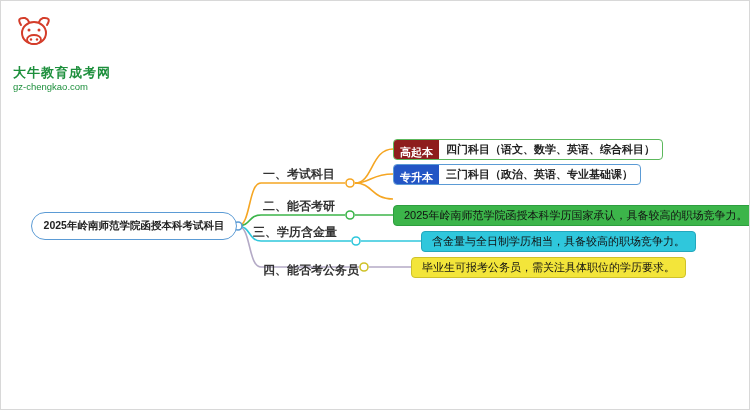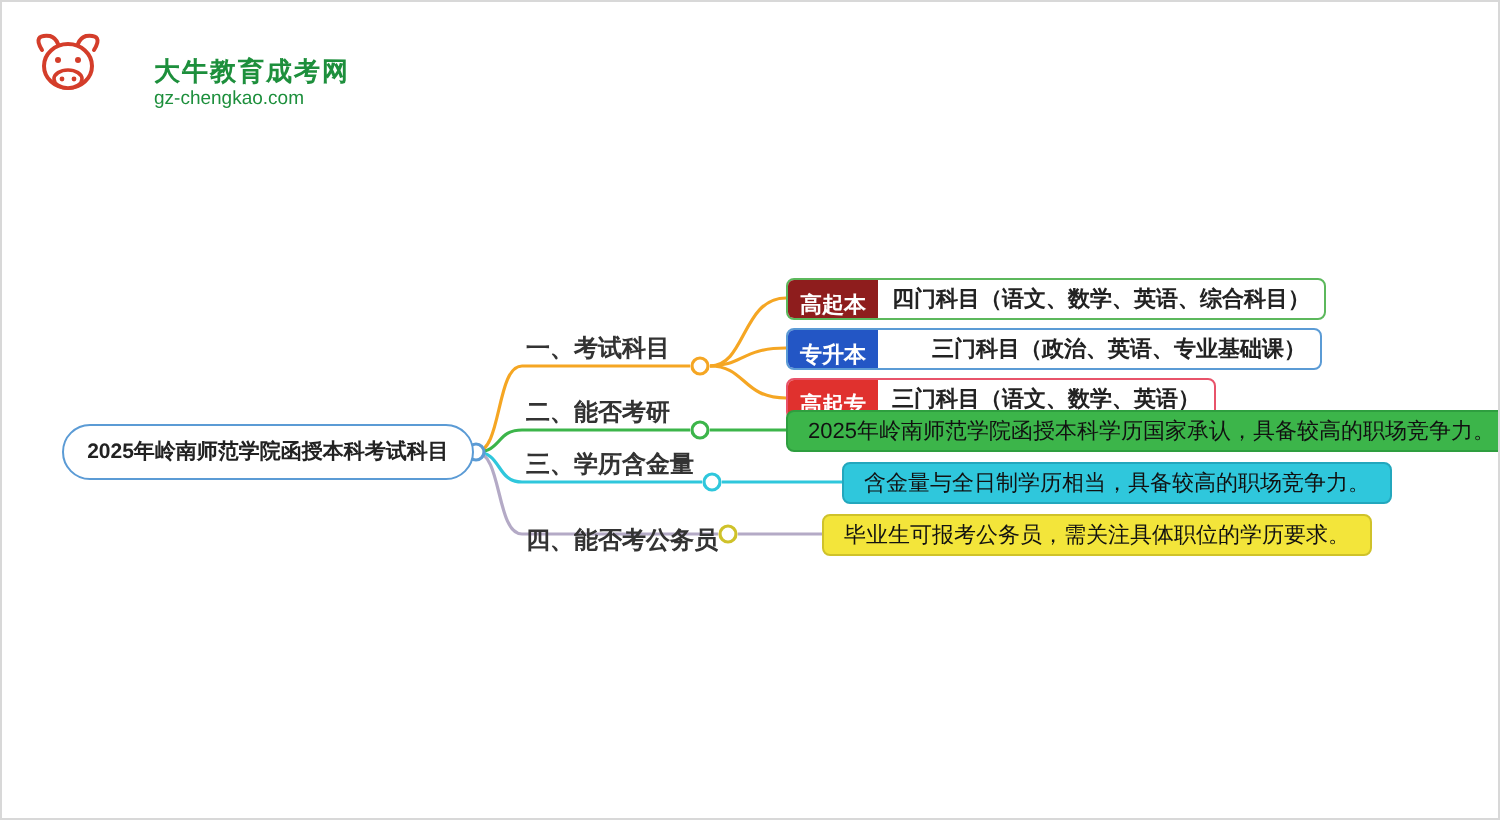--- a/index.html
+++ b/index.html
@@ -1,35 +1,35 @@
 <!DOCTYPE html>
 <html><head>
 <meta charset="utf-8">
 <style>
   html,body{margin:0;padding:0;background:#fff;}
   body{font-family:"Liberation Sans","DejaVu Sans",sans-serif;}
   #stage{position:relative;width:748px;height:408px;border:1px solid #d8d8d8;background:#fff;overflow:hidden;}
   #wires{position:absolute;left:0;top:0;width:750px;height:410px;}
 
   
-  .logo{position:absolute;left:12px;top:12px;display:flex;align-items:flex-end;gap:22px;}
+  .logo{position:absolute;left:12px;top:12px;display:flex;align-items:flex-start;gap:10px;flex-direction:column;}
   .logo-text{display:flex;flex-direction:column;line-height:1.25;}
   .logo-title{font-size:13px;font-weight:bold;color:#1d8f3c;letter-spacing:1px;}
   .logo-sub{font-size:9.5px;color:#1d8f3c;}
 
   
   .root-node{position:absolute;left:30px;top:211px;box-sizing:border-box;width:206px;height:28px;
     border:1.5px solid #5b9bd5;border-radius:14px;background:#fff;display:flex;align-items:center;
     justify-content:center;font-size:10.5px;font-weight:600;color:#222;white-space:nowrap;}
 
   
   .branch-label{position:absolute;font-size:12px;font-weight:600;color:#333;white-space:nowrap;}
   .bl-1{left:262px;top:165px;}
   .bl-2{left:262px;top:197px;}
-  .bl-3{left:262px;top:223px;}
+  .bl-3{left:252px;top:223px;}
   .bl-4{left:262px;top:261px;}
 
   
   .sub-row{position:absolute;left:392px;box-sizing:border-box;height:21px;display:inline-flex;
     align-items:stretch;border:1.5px solid #888;border-radius:4px;background:#fff;overflow:hidden;white-space:nowrap;}
   .sub-row .chip{display:flex;align-items:center;padding:12px 6px;color:#fff;font-size:11px;font-weight:600;}
   .sub-row .txt{display:flex;align-items:center;padding:0 7px;font-size:11px;color:#222;font-weight:bold;}
   .row-1{top:138px;}
   .row-2{top:163px;}
   .row-3{top:188px;}
@@ -91,26 +91,22 @@
 
   <div class="branch-label bl-1">一、考试科目</div>
   <div class="branch-label bl-2">二、能否考研</div>
   <div class="branch-label bl-3">三、学历含金量</div>
   <div class="branch-label bl-4">四、能否考公务员</div>
 
   <div class="sub-row row-1" style="border-color: rgb(92, 184, 92);">
     <span class="chip" style="background-color: rgb(142, 29, 29);">高起本</span>
     <span class="txt">四门科目（语文、数学、英语、综合科目）</span>
   </div>
-  <div class="sub-row row-2" style="border-color: rgb(91, 155, 213); gap: 20px;">
+  <div class="sub-row row-2" style="border-color: rgb(91, 155, 213);">
     <span class="chip" style="background-color: rgb(35, 86, 197);">专升本</span>
     <span class="txt">三门科目（政治、英语、专业基础课）</span>
-  </div>
-  <div class="sub-row row-3" style="border-color: rgb(232, 83, 106);">
-    <span class="chip" style="background-color: rgb(224, 49, 46);">高起专</span>
-    <span class="txt">三门科目（语文、数学、英语）</span>
   </div>
 
   <div class="answer ans-2" style="background-color: rgb(60, 181, 74); border-color: rgb(46, 158, 63);">2025年岭南师范学院函授本科学历国家承认，具备较高的职场竞争力。</div>
   <div class="answer ans-3" style="background-color: rgb(47, 199, 220); border-color: rgb(35, 167, 189);">含金量与全日制学历相当，具备较高的职场竞争力。</div>
   <div class="answer ans-4" style="background-color: rgb(243, 229, 58); border-color: rgb(207, 194, 42);">毕业生可报考公务员，需关注具体职位的学历要求。</div>
 
 </div>
 
 </body></html>

